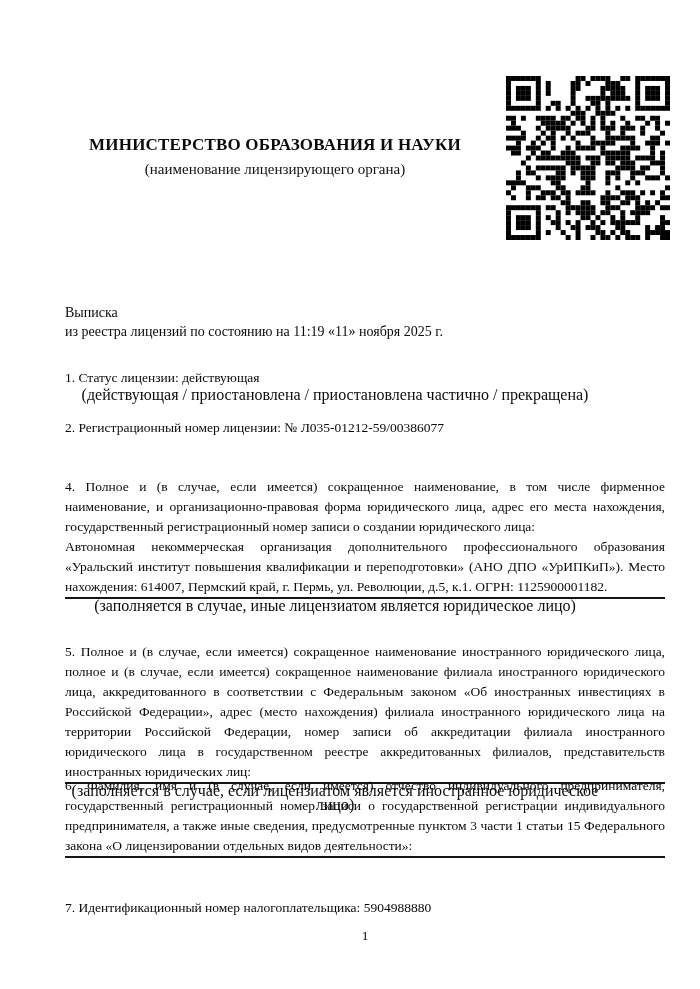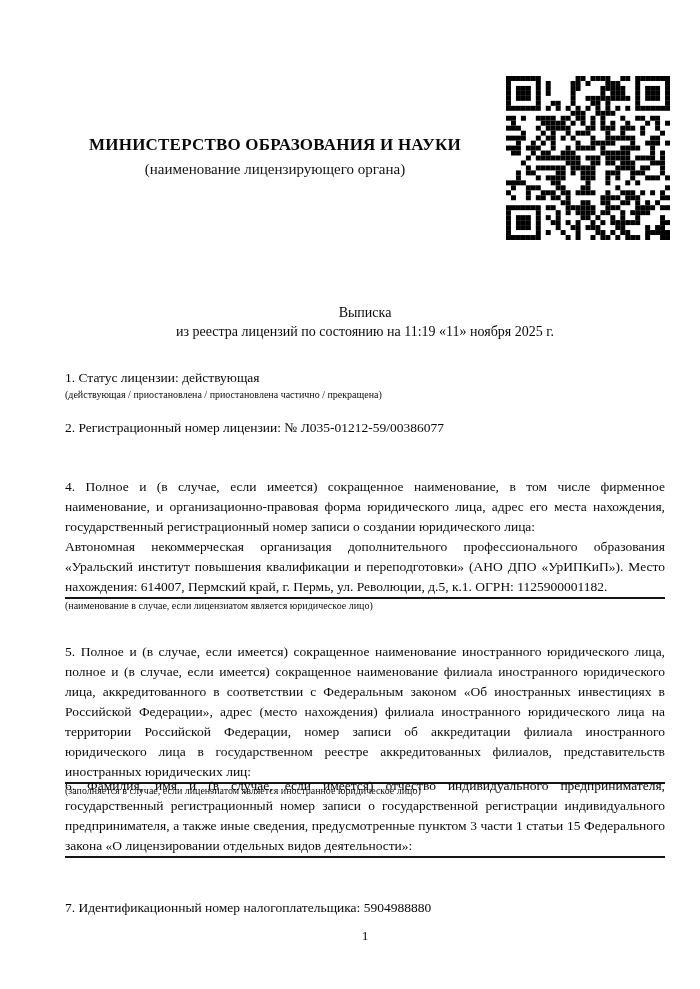--- a/index.html
+++ b/index.html
@@ -24,35 +24,35 @@
   .org-caption{
     font-size:15px;line-height:16px;margin-top:3px;color:#111;
   }
   .qr{
     position:absolute;left:506px;top:76px;width:164px;height:164px;
   }
   .qr svg{display:block;width:164px;height:164px;}
   
   .title-block{
     position:absolute;left:65px;top:303px;width:600px;
-    text-align:center;font-size:14px;line-height:19px;
+    font-size:14px;line-height:19px;
   }
   
   .item{
     position:absolute;left:65px;width:600px;
     font-size:13.5px;line-height:20px;
   }
   .item p{margin:0;}
   .just{text-align:justify;}
   .rule{
     border:0;border-top:2px solid #151515;height:0;margin:0;width:600px;
   }
   .caption{
     width:540px;margin:2px 0 0 0;
-    text-align:left;font-size:10px;line-height:14px;color:#0d0d0d;
+    text-align:center;font-size:16px;line-height:14px;color:#0d0d0d;
   }
   .b-item1{top:368px;}
   .b-item2{top:418px;}
   .b-item3{top:449px;}
   .b-item4{top:477px;}
   .b-item5{top:642px;}
   .b-item6{top:776px;}
   .b-item7{top:898px;}
   .page-number{
     position:absolute;left:65px;top:928px;width:600px;
@@ -618,21 +618,21 @@
 
   <div class="item b-item2">
     <p>2. Регистрационный номер лицензии: № Л035-01212-59/00386077</p>
   </div>
 
 
   <div class="item b-item4">
     <p class="just">4. Полное и (в случае, если имеется) сокращенное наименование, в том числе фирменное наименование, и организационно-правовая форма юридического лица, адрес его места нахождения, государственный регистрационный номер записи о создании юридического лица:</p>
     <p class="just">Автономная некоммерческая организация дополнительного профессионального образования «Уральский институт повышения квалификации и переподготовки» (АНО ДПО «УрИПКиП»). Место нахождения: 614007, Пермский край, г. Пермь, ул. Революции, д.5, к.1. ОГРН: 1125900001182.</p>
     <hr class="rule">
-    <p class="caption">(наименование в случае, если лицензиатом является юридическое лицо)</p>
+    <p class="caption">(заполняется в случае, иные лицензиатом является юридическое лицо)</p>
   </div>
 
   <div class="item b-item5">
     <p class="just">5. Полное и (в случае, если имеется) сокращенное наименование иностранного юридического лица, полное и (в случае, если имеется) сокращенное наименование филиала иностранного юридического лица, аккредитованного в соответствии с Федеральным законом «Об иностранных инвестициях в Российской Федерации», адрес (место нахождения) филиала иностранного юридического лица на территории Российской Федерации, номер записи об аккредитации филиала иностранного юридического лица в государственном реестре аккредитованных филиалов, представительств иностранных юридических лиц:</p>
     <hr class="rule">
     <p class="caption">(заполняется в случае, если лицензиатом является иностранное юридическое лицо)</p>
   </div>
 
   <div class="item b-item6">
     <p class="just">6. Фамилия, имя и (в случае, если имеется) отчество индивидуального предпринимателя, государственный регистрационный номер записи о государственной регистрации индивидуального предпринимателя, а также иные сведения, предусмотренные пунктом 3 части 1 статьи 15 Федерального закона «О лицензировании отдельных видов деятельности»:</p>

